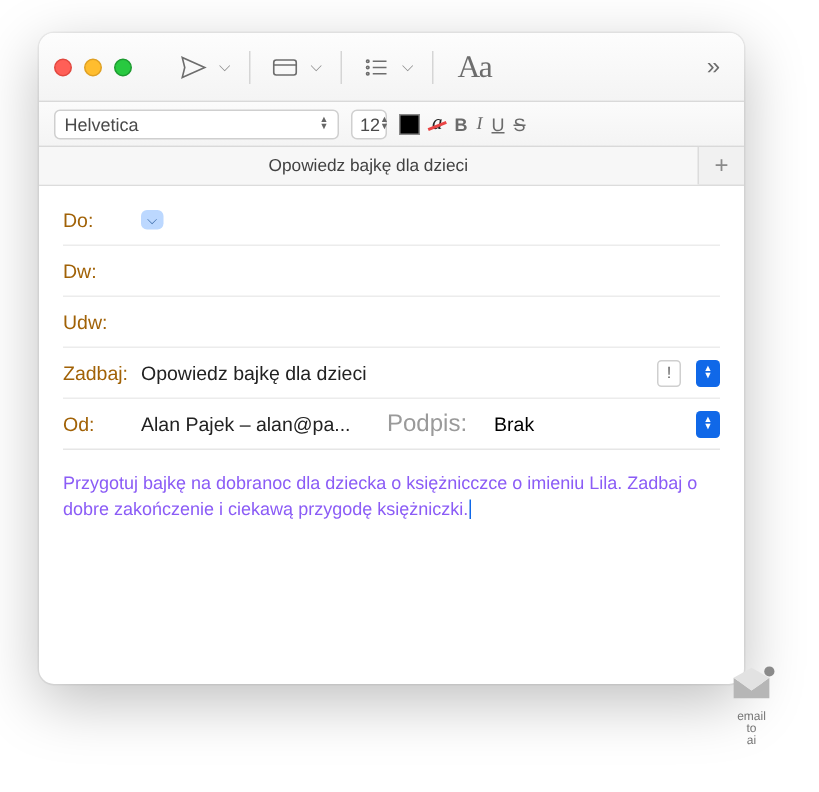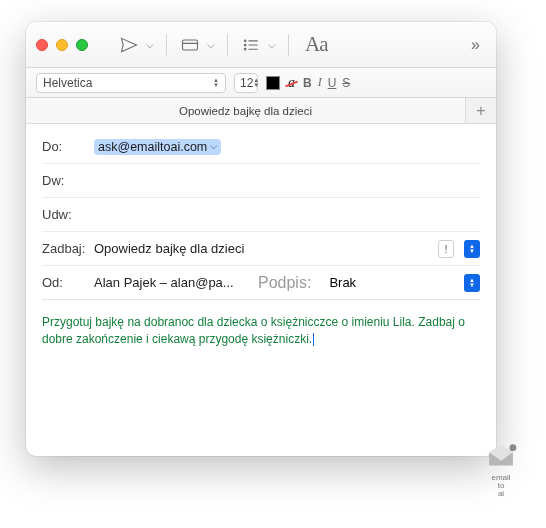--- a/index.html
+++ b/index.html
@@ -127,21 +127,21 @@
     .fields { padding: 6px 16px 0 16px; }
     .row {
       display: flex;
       align-items: center;
       min-height: 34px;
       border-bottom: 1px solid #ececec;
       padding: 4px 0;
       gap: 8px;
       font-size: 13px;
     }
-    .label { color: #404040; width: 44px; flex-shrink:0; }
+    .label { color: #a16207; width: 44px; flex-shrink:0; }
     .token {
       background: #bcd8ff;
       border-radius: 4px;
       padding: 1px 4px;
       display: inline-flex;
       align-items: center;
       gap: 3px;
       color: #1b1b1b;
       font-size: 12.5px;
     }
@@ -170,21 +170,21 @@
       display:flex;
       align-items:center;
       justify-content: space-between;
       padding: 0 0 0 10px;
       height: 20px;
     }
     .row.last{ border-bottom:1px solid #e6e6e6;}
     .body {
       padding: 14px 16px;
       font-size: 12px;
-      color: #15803d;
+      color: #8b5cf6;
       line-height: 1.45;
       flex: 1;
     }
     .cursor {
       display:inline-block;
       width:1px;
       height:13px;
       background:#1068e8;
       vertical-align:text-bottom;
       margin-left:1px;
@@ -272,21 +272,20 @@
     <div class="tab">
       <span>Opowiedz bajkę dla dzieci</span>
     </div>
     <div class="tab-add">+</div>
   </div>
 
   <div class="fields">
     <div class="row">
       <span class="label">Do:</span>
       <span class="token">
-        <span>ask@emailtoai.com</span>
         <span class="chv">⌵</span>
       </span>
     </div>
     <div class="row">
       <span class="label">Dw:</span>
     </div>
     <div class="row">
       <span class="label">Udw:</span>
     </div>
     <div class="row">

